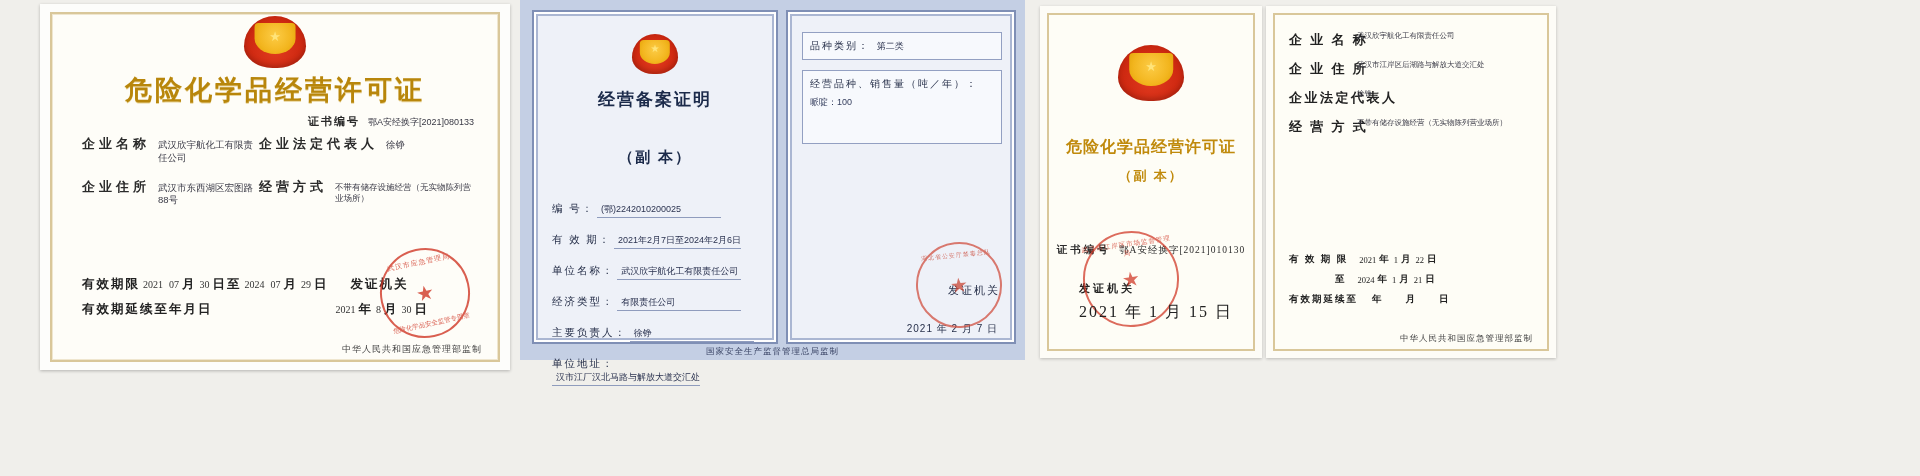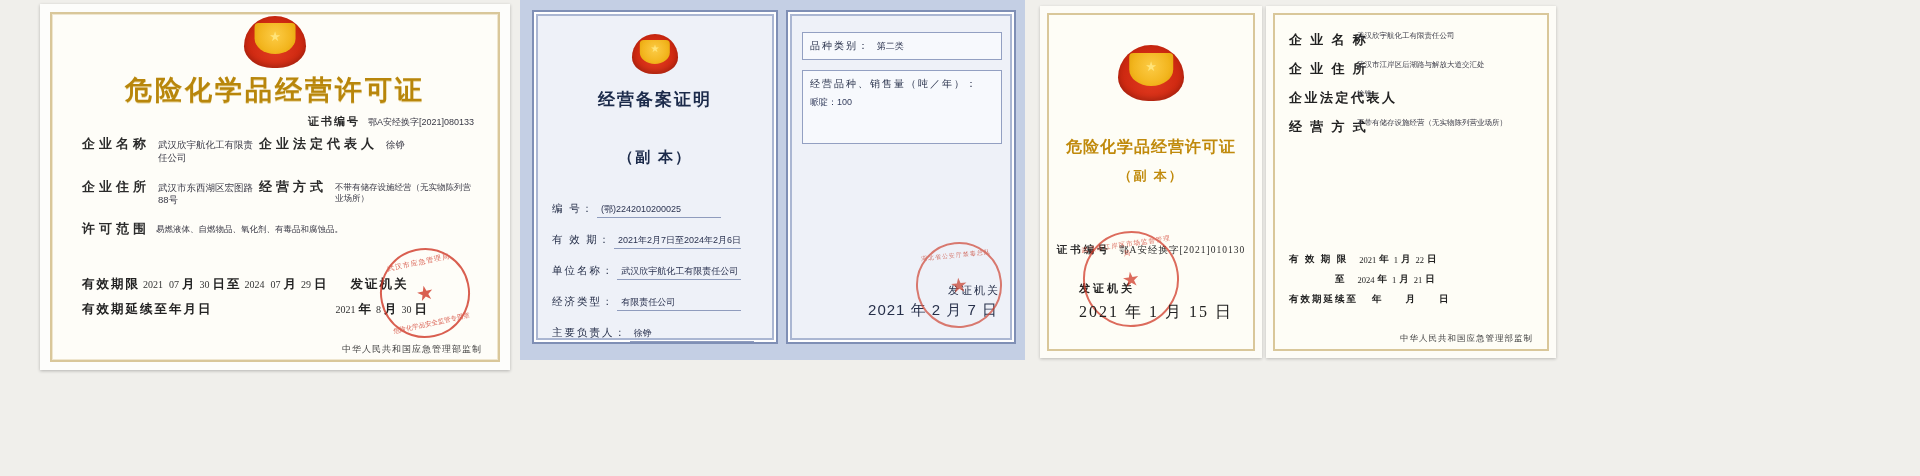--- a/index.html
+++ b/index.html
@@ -120,21 +120,21 @@
   .rbox{
     border:1px solid #93a0c2;margin-bottom:10px;padding:6px 7px;
     font-size:10px;color:#27304a;background:#f7f9fd;
   }
   .rbox .rl{font-family:"Liberation Serif", serif;letter-spacing:2px;margin-top:32px;}
   .rbox .rv{font-size:9px;color:#333c5c;display:block;margin-top:5px;}
   .rbox.tall{height:60px;}
   .rbox.tall2{height:74px;}
   .c2-issuer{position:absolute;right:14px;bottom:44px;font-size:11px;
     font-family:"Liberation Serif", serif;letter-spacing:2px;color:#27304a;}
-  .c2-date{position:absolute;right:16px;bottom:22px;font-size:15px;color:#27304a;letter-spacing:1px;}
+  .c2-date{position:absolute;right:16px;bottom:6px;font-size:10px;color:#27304a;letter-spacing:1px;}
   .c2-seal{
     position:absolute;right:12px;bottom:14px;width:82px;height:82px;
     border:2px solid #d04a3a;border-radius:50%;color:#c8402f;opacity:.72;transform:rotate(-6deg);
   }
   .c2-footer{
     position:absolute;left:0;right:0;bottom:2px;text-align:center;
     font-size:8.5px;color:#3b4566;letter-spacing:1px;
   }
 
   
@@ -233,24 +233,20 @@
             </div>
           </div>
           <div class="c1-col2">
             <div class="row">
               <span class="lbl">经营方式</span>
               <span class="val" style="font-size:8.5px;">不带有储存设施经营（无实物陈列营业场所）</span>
             </div>
           </div>
         </div>
 
-        <div class="row">
-          <span class="lbl">许可范围</span>
-          <span class="c1-scope">易燃液体、自燃物品、氧化剂、有毒品和腐蚀品。</span>
-        </div>
       </div>
 
       <div class="c1-dates">
         <div class="dline">
           <span>有效期限</span>
           <span class="dnum">2021</span>
           <span class="dnum">07</span>
           <span>月</span>
           <span class="dnum">30</span>
           <span>日</span>
@@ -313,20 +309,24 @@
           <span class="f-val c2-underline">武汉欣宇航化工有限责任公司</span>
         </div>
         <div class="f-row">
           <span class="f-lbl">经济类型：</span>
           <span class="f-val c2-underline">有限责任公司</span>
         </div>
         <div class="f-row">
           <span class="f-lbl">主要负责人：</span>
           <span class="f-val c2-underline">徐铮</span>
         </div>
+        <div class="f-row">
+          <span class="f-lbl">单位地址：</span>
+          <span class="f-val c2-underline">汉市江厂汉北马路与解放大道交汇处</span>
+        </div>
       </div>
     </div>
 
     <div class="c2-panel c2-right">
       <div class="c2-rfields">
         <div class="rbox">
           <span class="rl">品种类别：</span>
           <span class="f-val">第二类</span>
         </div>
         <div class="rbox tall">
@@ -336,20 +336,21 @@
       </div>
 
       <div class="c2-issuer">发证机关</div>
       <div class="c2-date">2021 年 2 月 7 日</div>
       <div class="c2-seal">
         <div class="seal-txt-top" style="font-size:6px;">湖北省公安厅禁毒总队</div>
         <span class="seal-star">★</span>
       </div>
     </div>
 
+    <div class="c2-footer">国家安全生产监督管理总局监制</div>
   </div>
 
   <div class="cert3">
     <div class="c3-inner">
       <div class="c3-emblem">
         <div class="emblem-shape">
             <span class="emblem-star">★</span>
           </div>
       </div>
       <div class="c3-title">危险化学品经营许可证</div>

